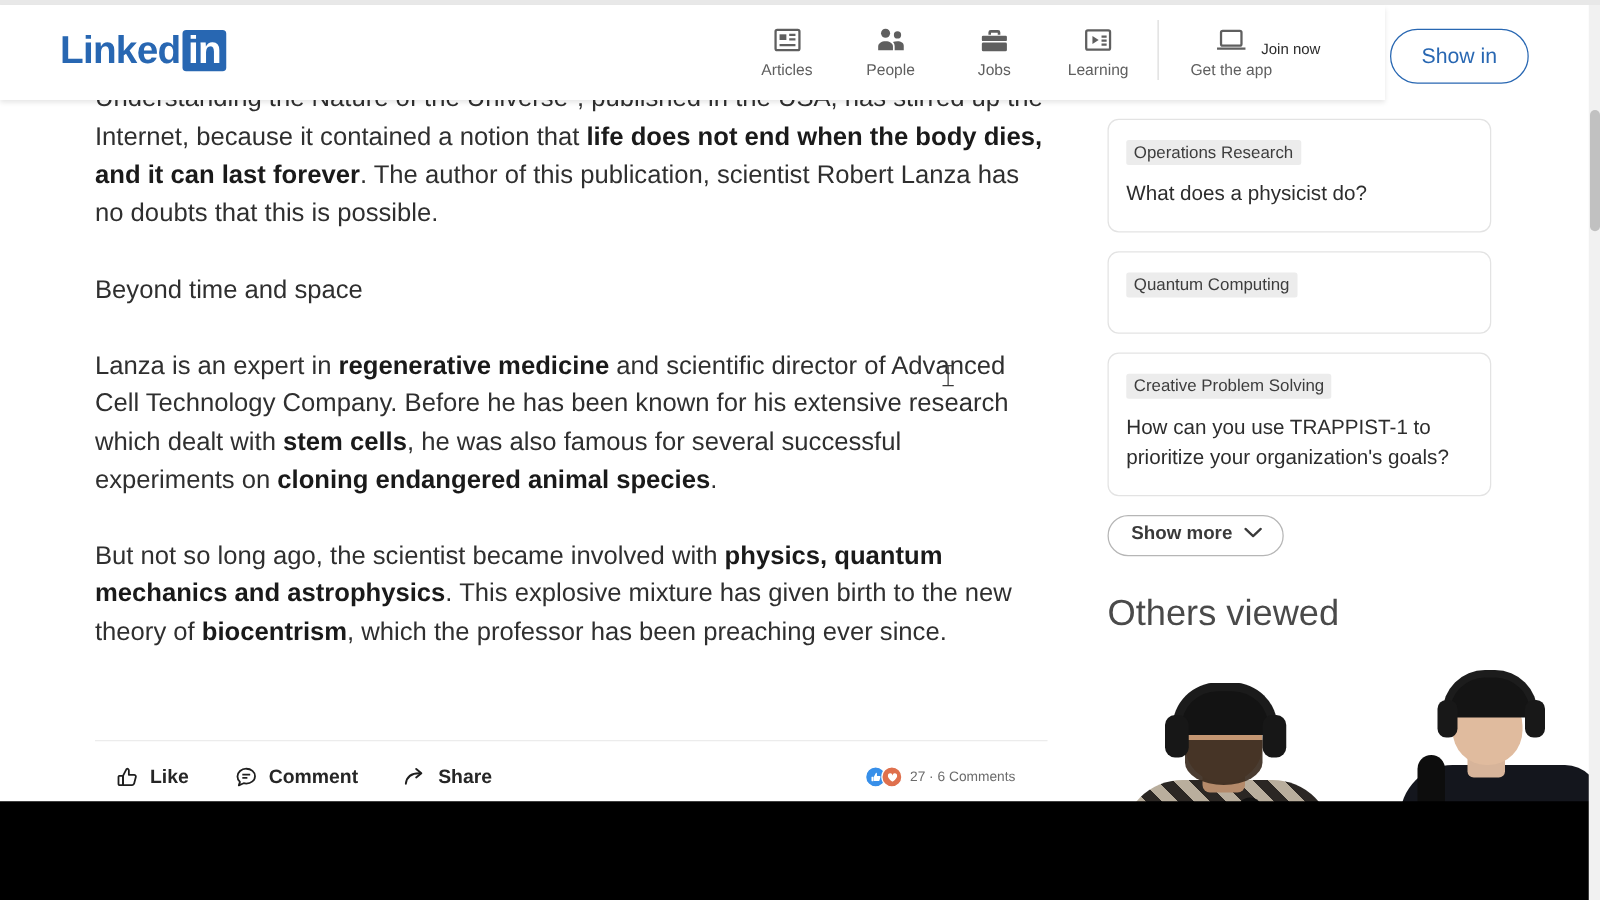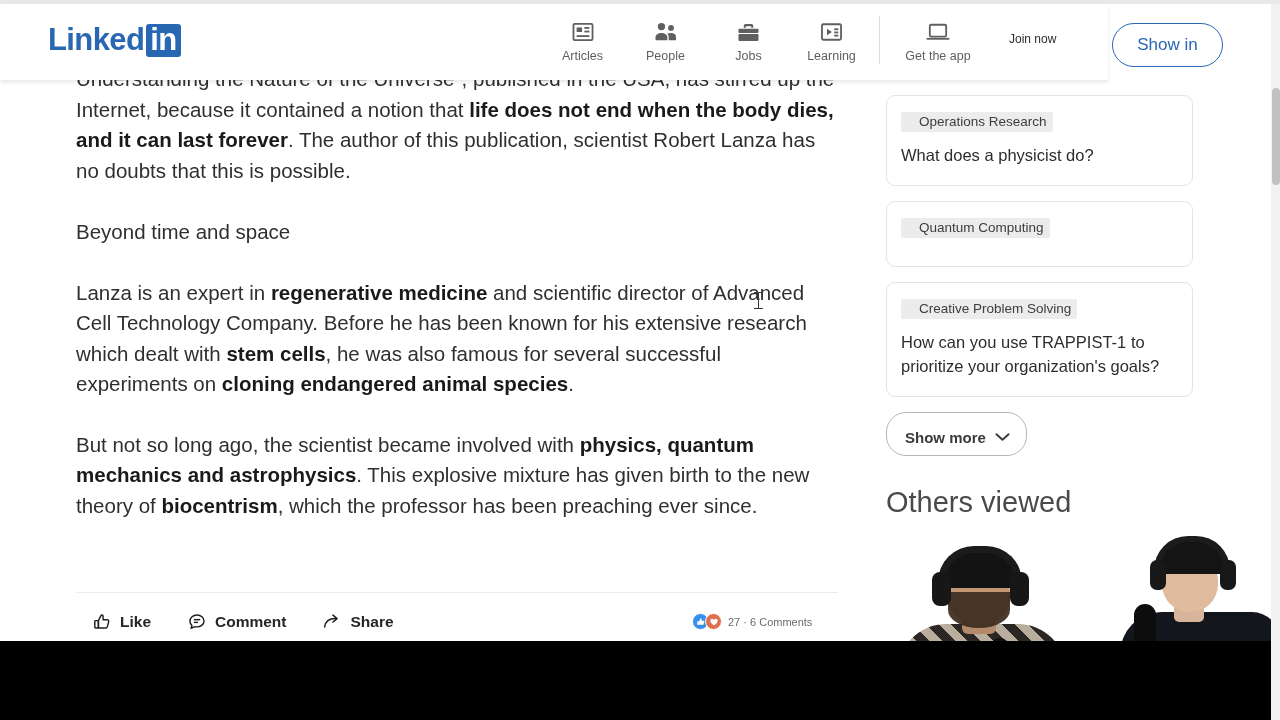--- a/index.html
+++ b/index.html
@@ -57,21 +57,21 @@
     color: #ffffff;
     border-radius: 3px;
     padding: 0 4px 2px 4px;
     margin-left: 2px;
     line-height: 1.0;
     display: inline-block;
   }
 
   .navgroup {
     position: absolute;
-    left: 541px;
+    left: 588px;
     top: 12px;
     display: flex;
     align-items: flex-start;
   }
 
   .navitem {
     width: 83px;
     display: flex;
     flex-direction: column;
     align-items: center;
@@ -218,36 +218,36 @@
     border-radius: 9px;
     background: #ffffff;
     padding: 16px 14px 17px 14px;
     margin-bottom: 15px;
   }
   .card .tag {
     display: inline-block;
     background: #ececec;
     color: #3d3d3d;
     font-size: 13.5px;
-    padding: 2px 6px 3px 18px;
+    padding: 2px 6px 3px 6px;
     border-radius: 2px;
     margin-bottom: 11px;
   }
   .card .q {
     font-size: 16.5px;
     line-height: 24.5px;
     color: #2d2d2d;
   }
 
   .show-more {
     display: inline-flex;
     align-items: center;
     border: 1px solid #b6b6b6;
     border-radius: 20px;
-    padding: 16px 16px 9px 18px;
+    padding: 5px 16px 9px 18px;
     font-size: 15px;
     font-weight: bold;
     color: #3a3a3a;
     background: #fff;
     cursor: pointer;
     margin-top: 0px;
     font-family: "Liberation Sans", sans-serif;
   }
   .show-more .chev { margin-left: 9px; display: flex; color: #3a3a3a; }
 

